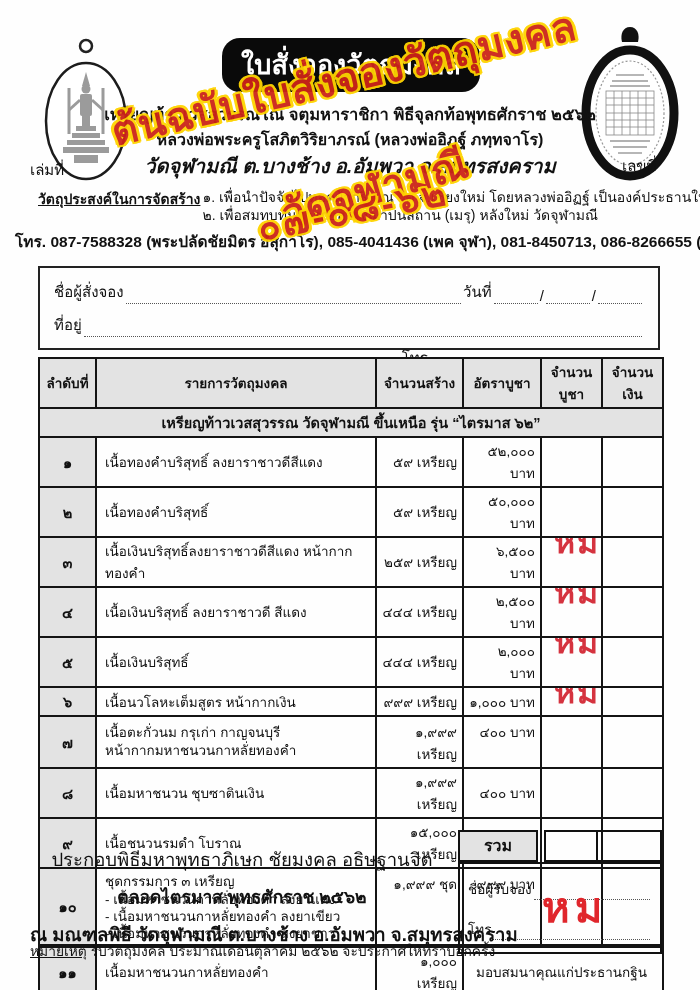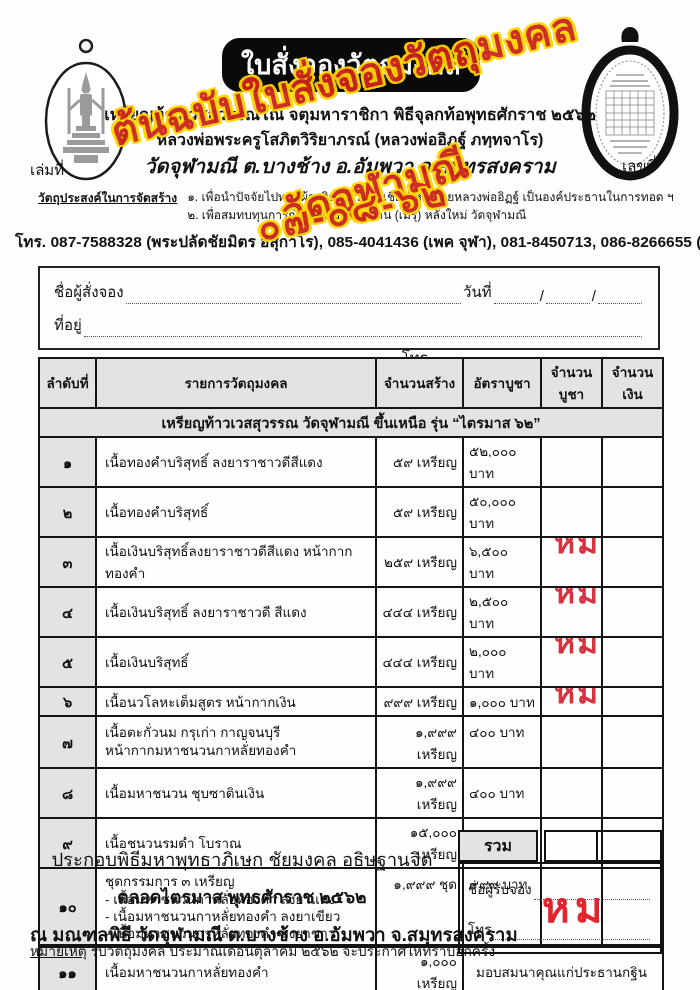--- a/index.html
+++ b/index.html
@@ -16,21 +16,21 @@
     text-align: center; line-height: 54px; white-space: nowrap; }
 
   .center-line { position: absolute; left: 95px; right: 95px; text-align: center; white-space: nowrap; }
   #subtitle1 { top: 101px; font-size: 16.5px; font-weight: bold; }
   #subtitle2 { top: 127px; font-size: 16px;   font-weight: bold; }
   #temple-line { position: absolute; left: 120px; right: 120px; top: 150px; text-align: center;
     font-size: 20px; font-weight: bold; font-style: italic; white-space: nowrap; }
   #vol-label { position: absolute; left: 30px;  top: 158px; font-size: 15px; }
   #num-label { position: absolute; left: 622px; top: 154px; font-size: 15px; }
 
-  #purpose { position: absolute; left: 38px; top: 188px; width: 630px; display: flex; gap: 10px; font-size: 12px; }
+  #purpose { position: absolute; left: 38px; top: 188px; width: 630px; display: flex; gap: 2px; font-size: 14px; }
   #purpose .ph { font-weight: bold; text-decoration: underline; white-space: nowrap; }
   #purpose .pl { line-height: 18px; white-space: nowrap; }
 
   #phone-line { position: absolute; left: 15px; right: 15px; top: 229px; text-align: center;
     font-size: 15.5px; font-weight: bold; white-space: nowrap; }
 
   
   #order-box { position: absolute; left: 38px; top: 266px; width: 622px; height: 84px;
     border: 2.5px solid #222; padding: 12px 14px 14px 14px; font-size: 15px; }
   .frow { display: flex; align-items: flex-end; margin-bottom: 9px; }
@@ -45,21 +45,21 @@
   #order-table .rh td { height: 30px; background: #e3e3e3; font-weight: bold; text-align: center; font-size: 13.5px; }
   #order-table .rs td { height: 25px; background: #e3e3e3; font-weight: bold; text-align: center; font-size: 14.5px; }
   #order-table .r   { height: 26px; }
   #order-table .r7  { height: 42px; }
   #order-table .r10 { height: 76px; }
   #order-table .r11 { height: 25px; }
   #order-table .thick td { border-top: 4px solid #141414; }
   .c1 { background: #e3e3e3; text-align: center; font-weight: bold; font-size: 14.5px; }
   .c2 { text-align: left; padding-left: 8px !important; }
   .c3 { text-align: right; padding-right: 5px !important; }
-  .c4 { text-align: left; }
+  .c4 { text-align: right; }
   .gift { text-align: left; padding-left: 12px !important; font-size: 13.5px; }
   .vtop { vertical-align: top; padding-top: 4px !important; }
   .pos { position: relative; }
   .bullet { line-height: 17px; }
   .nline { line-height: 18px; }
 
   
   .sold-sm { position: absolute; left: 12px; top: -12px; font-size: 32px; font-weight: bold;
     color: #d5333f; letter-spacing: 2px; line-height: 1; white-space: nowrap; z-index: 5; }
   .sold-lg { position: absolute; left: 0px; top: 18px; font-size: 42px; font-weight: bold;

